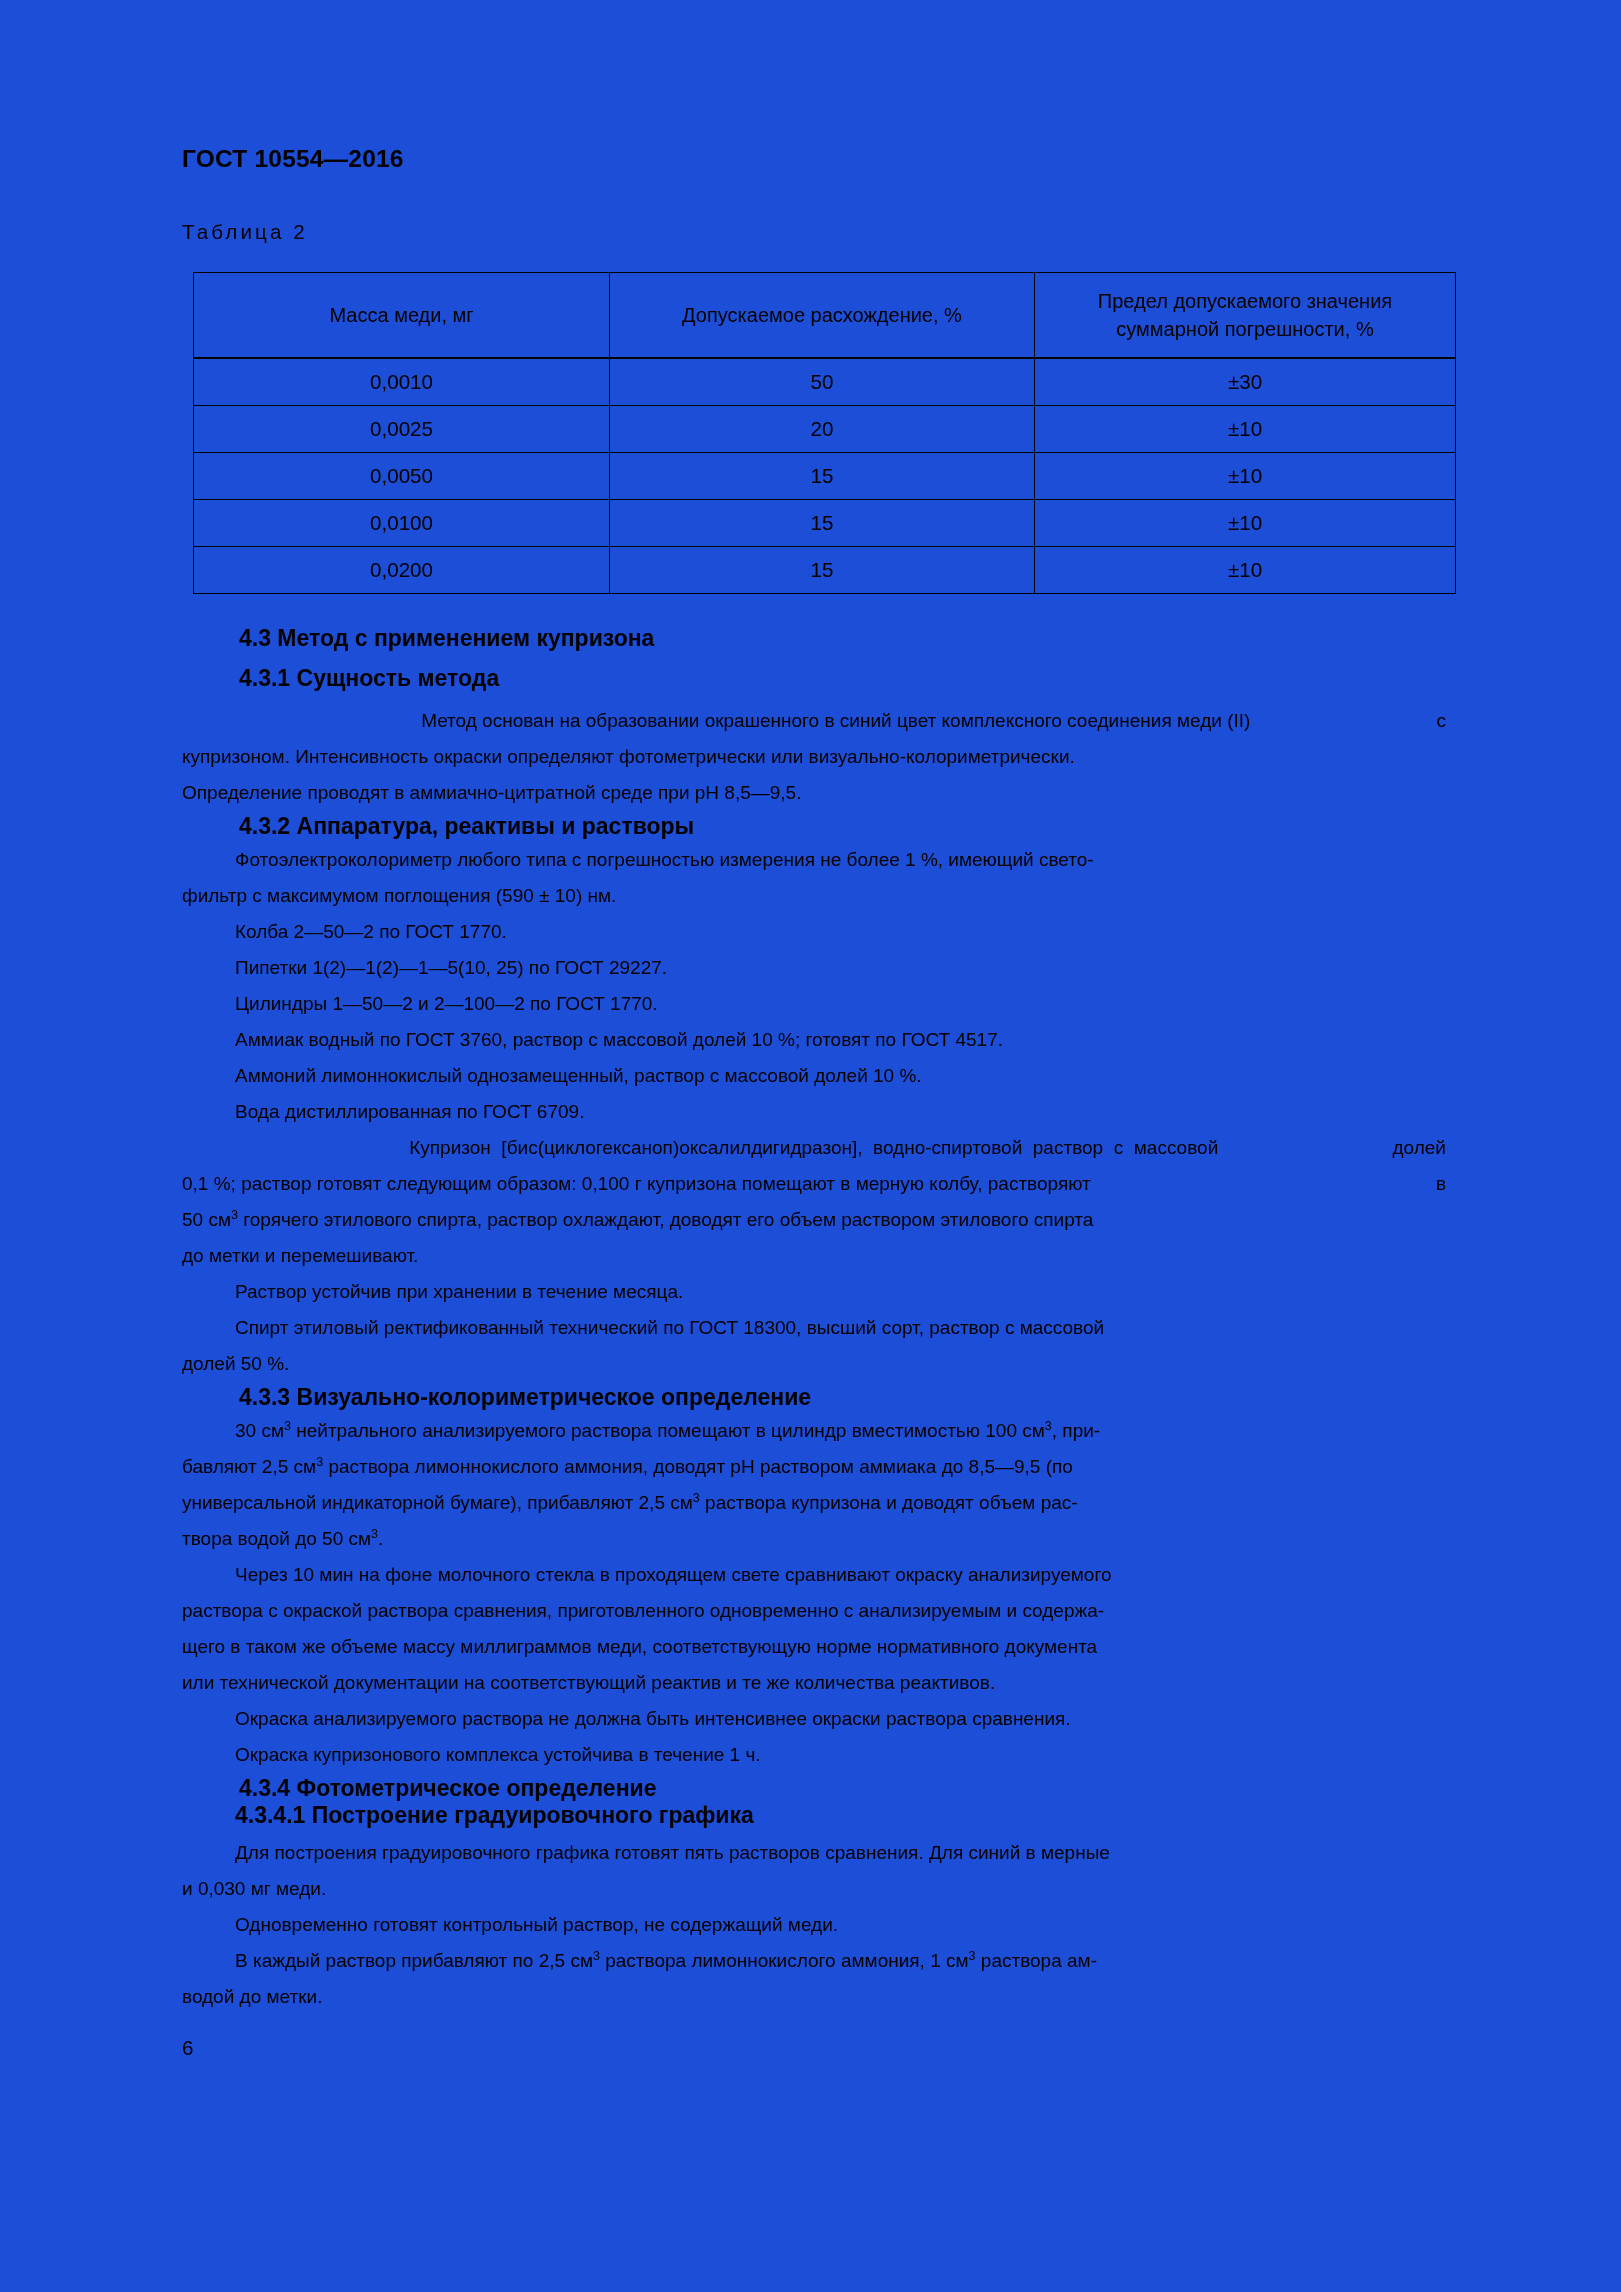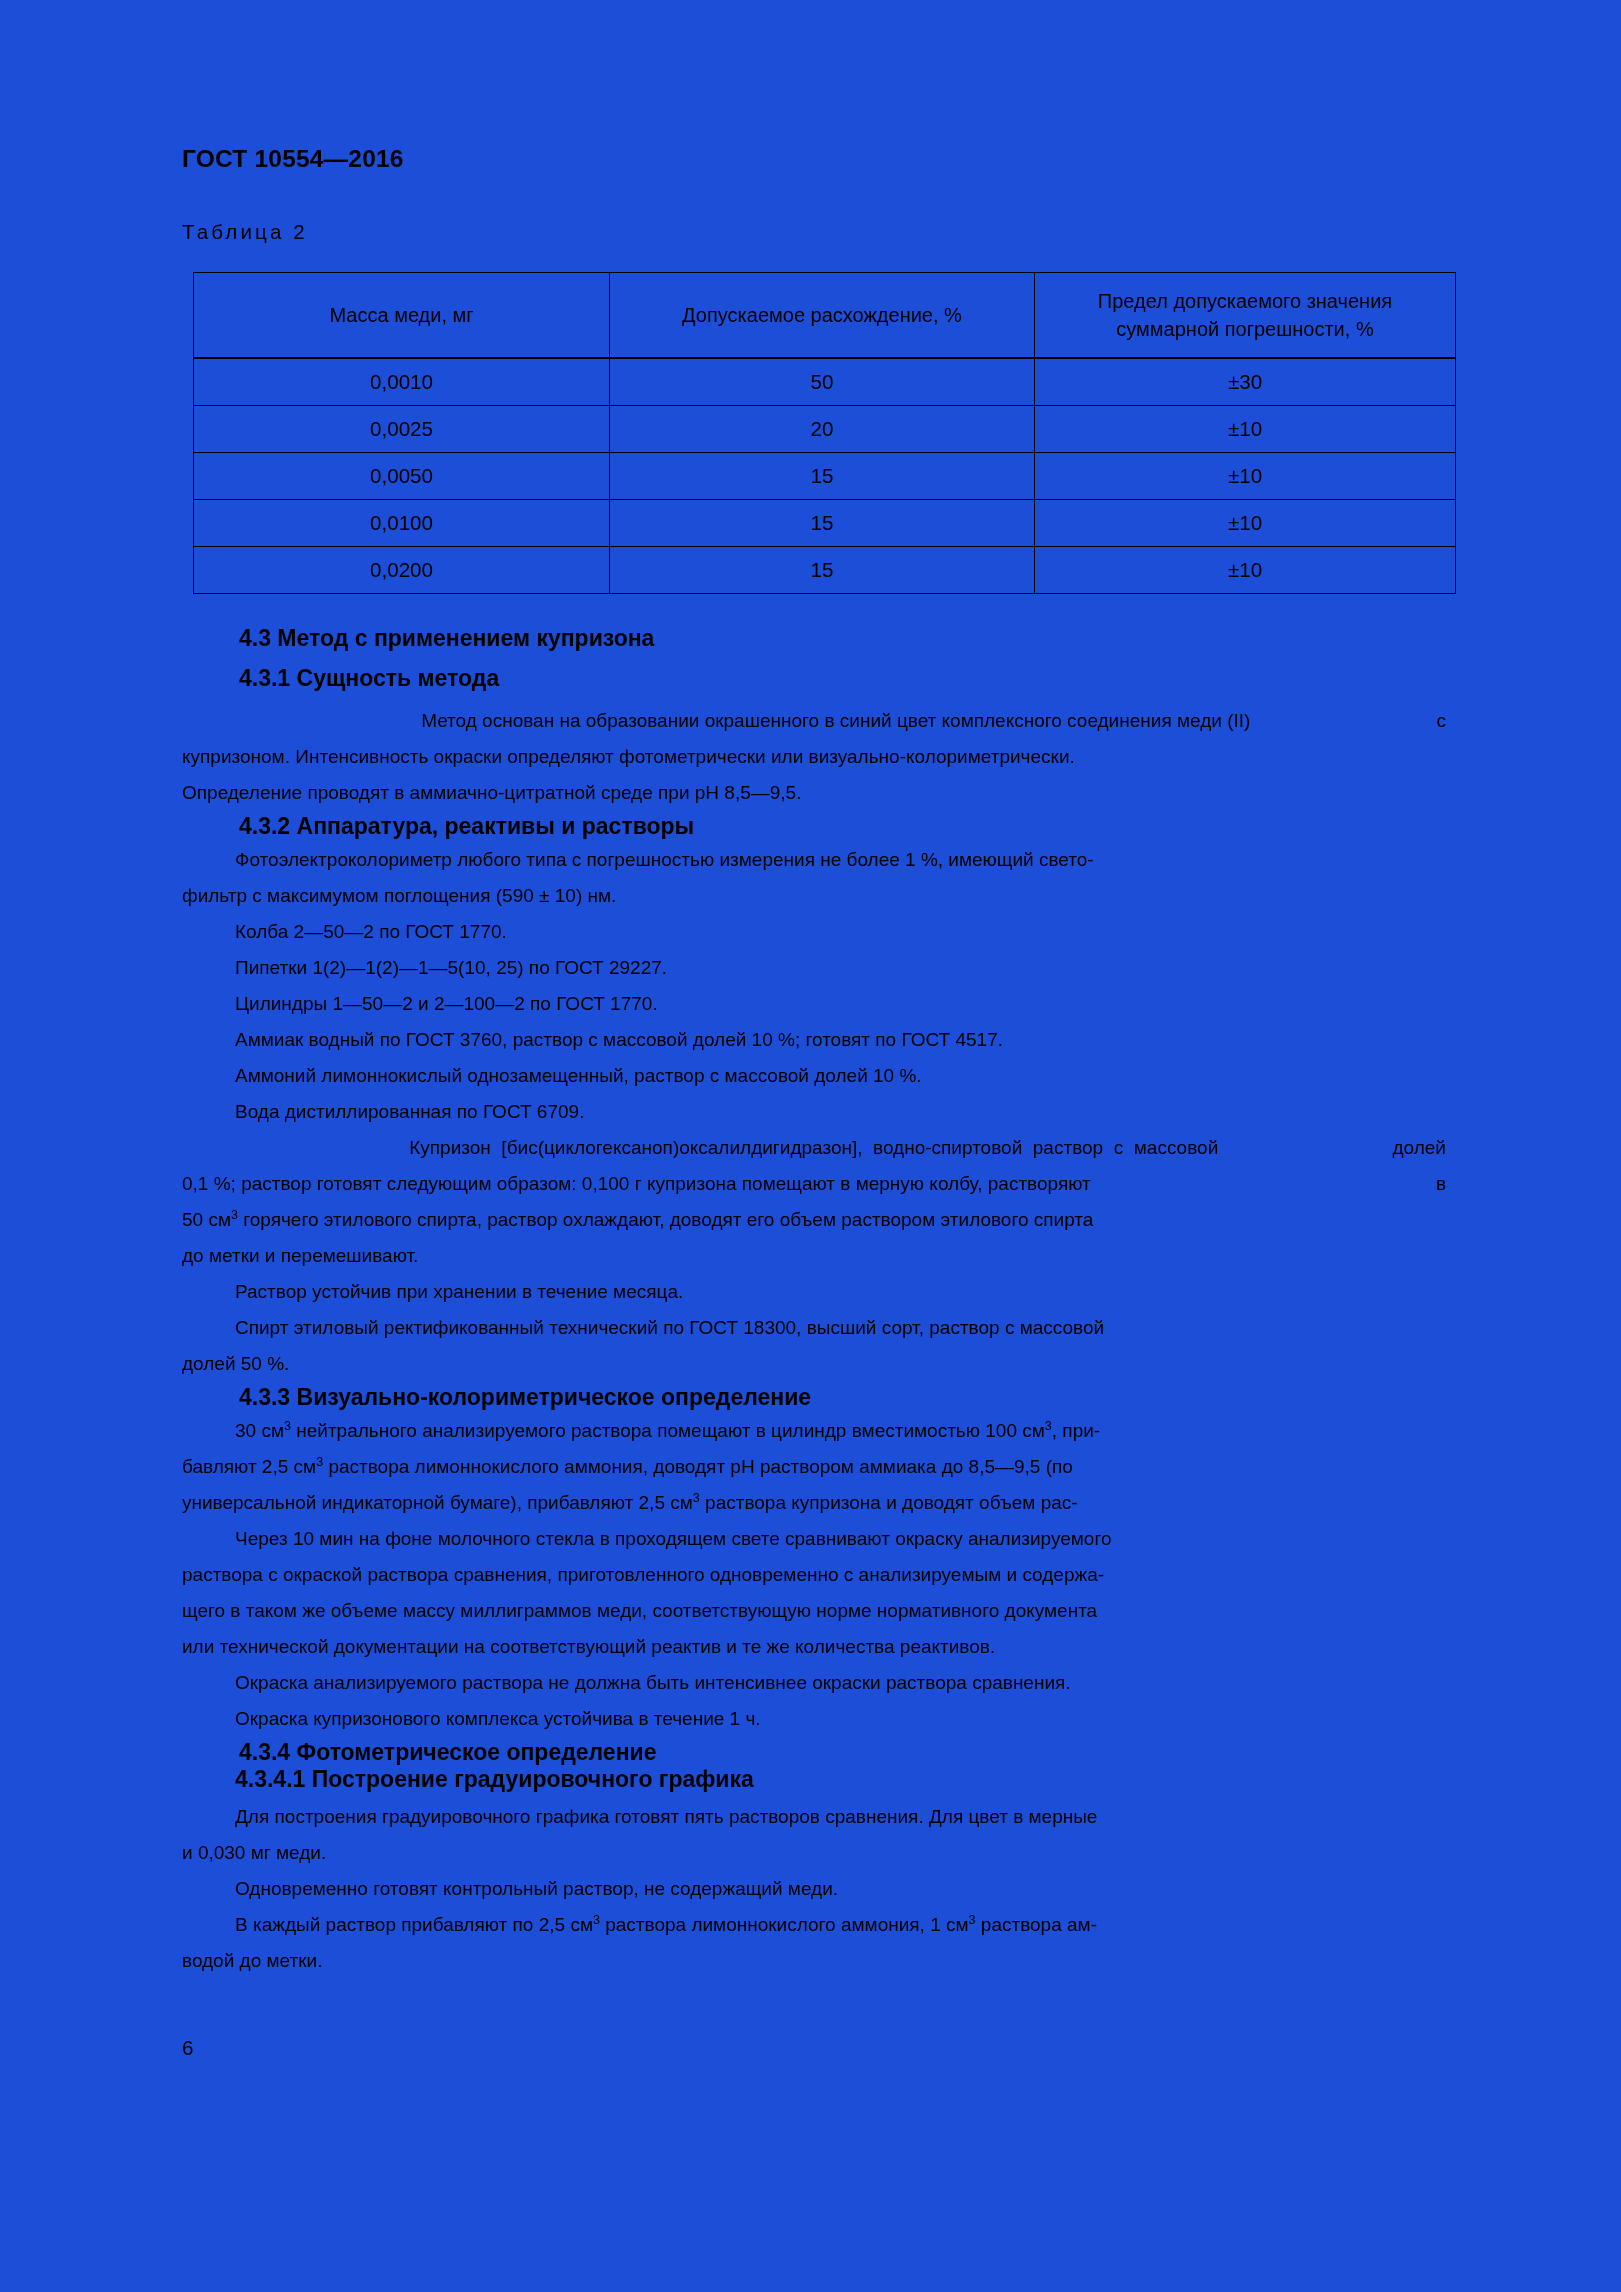--- a/index.html
+++ b/index.html
@@ -251,38 +251,39 @@
       <span class="ln"><span class="ind"></span><span>Спирт этиловый ректификованный технический по ГОСТ 18300, высший сорт, раствор с массовой</span></span>
       <span class="ln">долей 50 %.</span>
     </p>
 
     <div class="h-bold">4.3.3  Визуально-колориметрическое определение</div>
 
     <p class="para noindent">
       <span class="ln"><span class="ind"></span><span>30 см</span><sup class="cube">3</sup><span> нейтрального анализируемого раствора помещают в цилиндр вместимостью 100 см</span><sup class="cube">3</sup><span>, при-</span></span>
       <span class="ln"><span>бавляют 2,5 см</span><sup class="cube">3</sup><span> раствора лимоннокислого аммония, доводят pH раствором аммиака до 8,5—9,5 (по</span></span>
       <span class="ln"><span>универсальной индикаторной бумаге), прибавляют 2,5 см</span><sup class="cube">3</sup><span> раствора купризона и доводят объем рас-</span></span>
+      <span class="ln"><span>твора водой до 50 см</span><sup class="cube">3</sup><span>.</span></span>
     </p>
 
     <p class="para noindent">
       <span class="ln"><span class="ind"></span><span>Через 10 мин на фоне молочного стекла в проходящем свете сравнивают окраску анализируемого</span></span>
       <span class="ln">раствора с окраской раствора сравнения, приготовленного одновременно с анализируемым и содержа-</span>
       <span class="ln">щего в таком же объеме массу миллиграммов меди, соответствующую норме нормативного документа</span>
       <span class="ln">или технической документации на соответствующий реактив и те же количества реактивов.</span>
     </p>
 
     <p class="para">Окраска анализируемого раствора не должна быть интенсивнее окраски раствора сравнения.</p>
     <p class="para">Окраска купризонового комплекса устойчива в течение 1 ч.</p>
 
     <div class="h-bold">4.3.4  Фотометрическое определение</div>
     <div class="h-plain">4.3.4.1  Построение градуировочного графика</div>
     <div class="gap-sm"></div>
 
     <p class="para noindent">
-      <span class="ln"><span class="ind"></span><span>Для построения градуировочного графика готовят пять растворов сравнения. Для цвет в мерные</span></span>
+      <span class="ln"><span class="ind"></span><span>Для построения градуировочного графика готовят пять растворов сравнения. Для синий в мерные</span></span>
       <span class="ln">и 0,030 мг меди.</span>
     </p>
 
     <p class="para">Одновременно готовят контрольный раствор, не содержащий меди.</p>
 
     <p class="para noindent">
       <span class="ln"><span class="ind"></span><span>В каждый раствор прибавляют по 2,5 см</span><sup class="cube">3</sup><span> раствора лимоннокислого аммония, 1 см</span><sup class="cube">3</sup><span> раствора ам-</span></span>
       <span class="ln">водой до метки.</span>
     </p>
 

